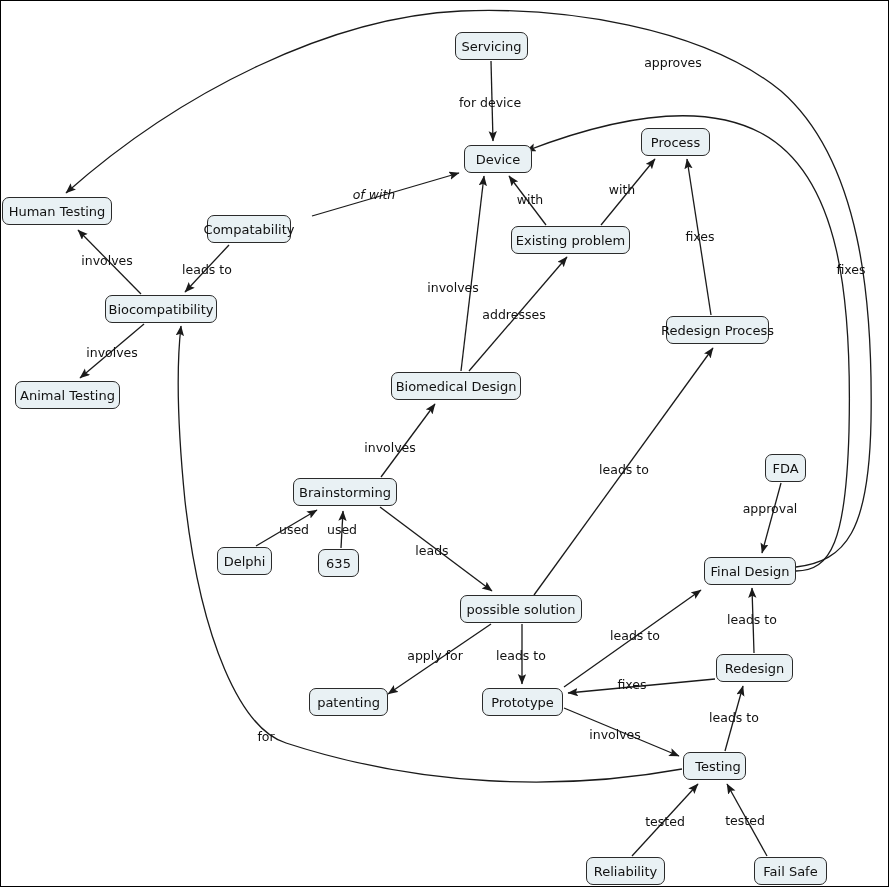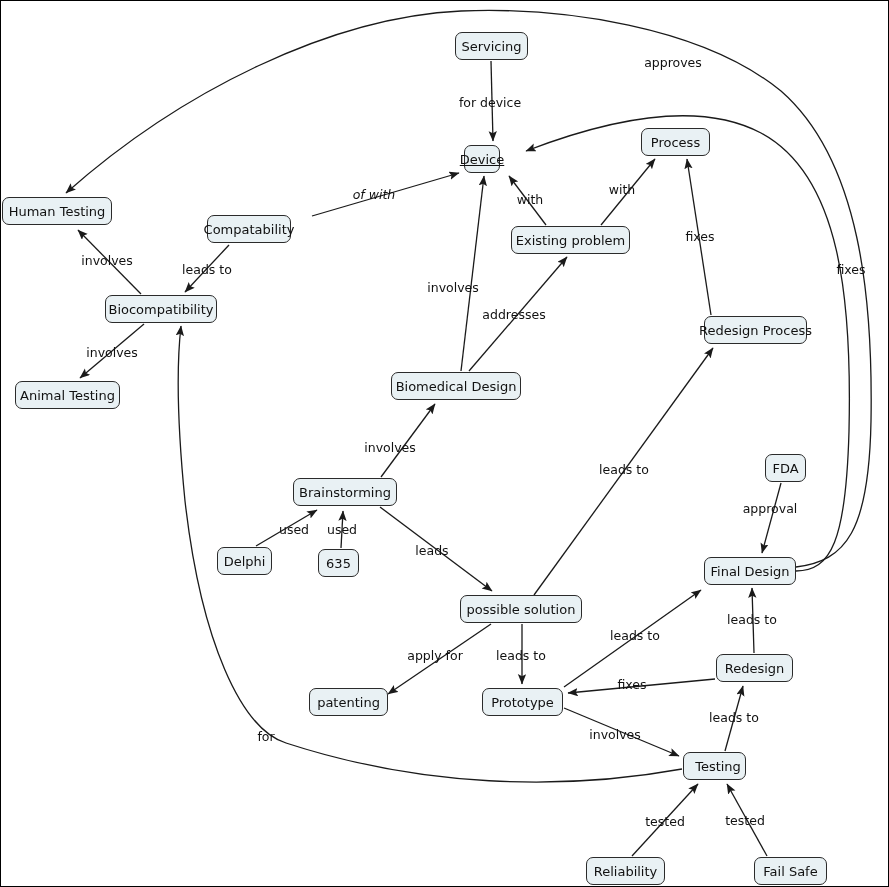--- a/index.html
+++ b/index.html
@@ -96,27 +96,27 @@
         <path class="edge" d="M 563 707 L 678 755" marker-end="url(#arrowhead)"></path>
         <path class="edge" d="M 724 750 L 742 685" marker-end="url(#arrowhead)"></path>
         <path class="edge" d="M 631 855 L 697 783" marker-end="url(#arrowhead)"></path>
         <path class="edge" d="M 766 855 L 726 783" marker-end="url(#arrowhead)"></path>
         <path class="edge" d="M 681 768 C 560 790 420 786 285 742 C 240 728 200 640 184 500 C 176 420 176 360 180 325" marker-end="url(#arrowhead)"></path>
       </g>
   </svg>
 
   <div id="node-layer">
       <div class="node" style="left: 454px; top: 31px; width: 73px;">Servicing</div>
-      <div class="node" style="left: 463px; top: 144px; width: 36px; text-decoration: underline;">Device</div>
+      <div class="node" style="left: 463px; top: 144px; width: 68px;">Device</div>
       <div class="node" style="left: 640px; top: 127px; width: 69px;">Process</div>
       <div class="node" style="left: 1px; top: 196px; width: 110px;">Human Testing</div>
       <div class="node" style="left: 206px; top: 214px; width: 84px;">Compatability</div>
       <div class="node" style="left: 510px; top: 225px; width: 119px;">Existing problem</div>
       <div class="node" style="left: 104px; top: 294px; width: 112px;">Biocompatibility</div>
-      <div class="node" style="left: 665px; top: 315px; width: 103px; margin-left: 38px;">Redesign Process</div>
+      <div class="node" style="left: 665px; top: 315px; width: 103px;">Redesign Process</div>
       <div class="node" style="left: 14px; top: 380px; width: 105px;">Animal Testing</div>
       <div class="node" style="left: 390px; top: 371px; width: 130px;">Biomedical Design</div>
       <div class="node" style="left: 764px; top: 453px; width: 41px;">FDA</div>
       <div class="node" style="left: 292px; top: 477px; width: 104px;">Brainstorming</div>
       <div class="node" style="left: 216px; top: 546px; width: 55px;">Delphi</div>
       <div class="node" style="left: 317px; top: 548px; width: 41px;">635</div>
       <div class="node" style="left: 703px; top: 556px; width: 92px;">Final Design</div>
       <div class="node" style="left: 459px; top: 594px; width: 122px;">possible solution</div>
       <div class="node" style="left: 715px; top: 653px; width: 77px;">Redesign</div>
       <div class="node" style="left: 308px; top: 687px; width: 79px;">patenting</div>

